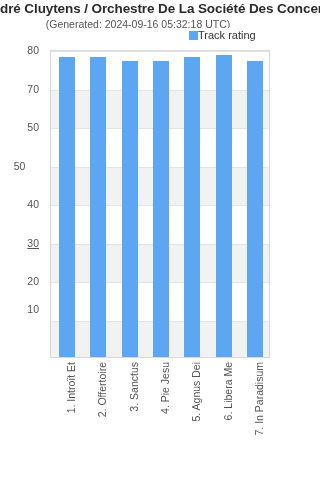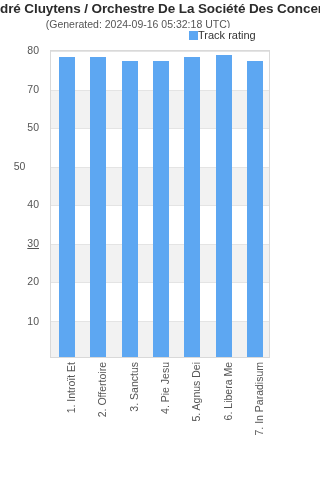--- a/index.html
+++ b/index.html
@@ -155,21 +155,21 @@
 <div id="chart-title">dré Cluytens / Orchestre De La Société Des Concerts</div>
 
 <div id="chart-subtitle">(Generated: 2024-09-16 05:32:18 UTC)</div>
 
 <div id="legend">
   <span class="swatch"></span>
   <span class="legend-label">Track rating</span>
 </div>
 
 <div id="y-axis">
-    <div class="y-tick" style="top: 271px; margin-left: 32px;">10</div>
+    <div class="y-tick" style="top: 259px; margin-left: 32px;">10</div>
     <div class="y-tick" style="top: 231px;">20</div>
     <div class="y-tick" style="top: 192.5px; text-decoration: underline;">30</div>
     <div class="y-tick" style="top: 154px;">40</div>
     <div class="y-tick" style="top: 115.5px; text-align: center;">50</div>
     <div class="y-tick" style="top: 77px;">50</div>
     <div class="y-tick" style="top: 38.5px; text-align: right;">70</div>
     <div class="y-tick" style="top: 0px; padding-left: 19px;">80</div>
   </div>
 
 <div id="plot-area">

